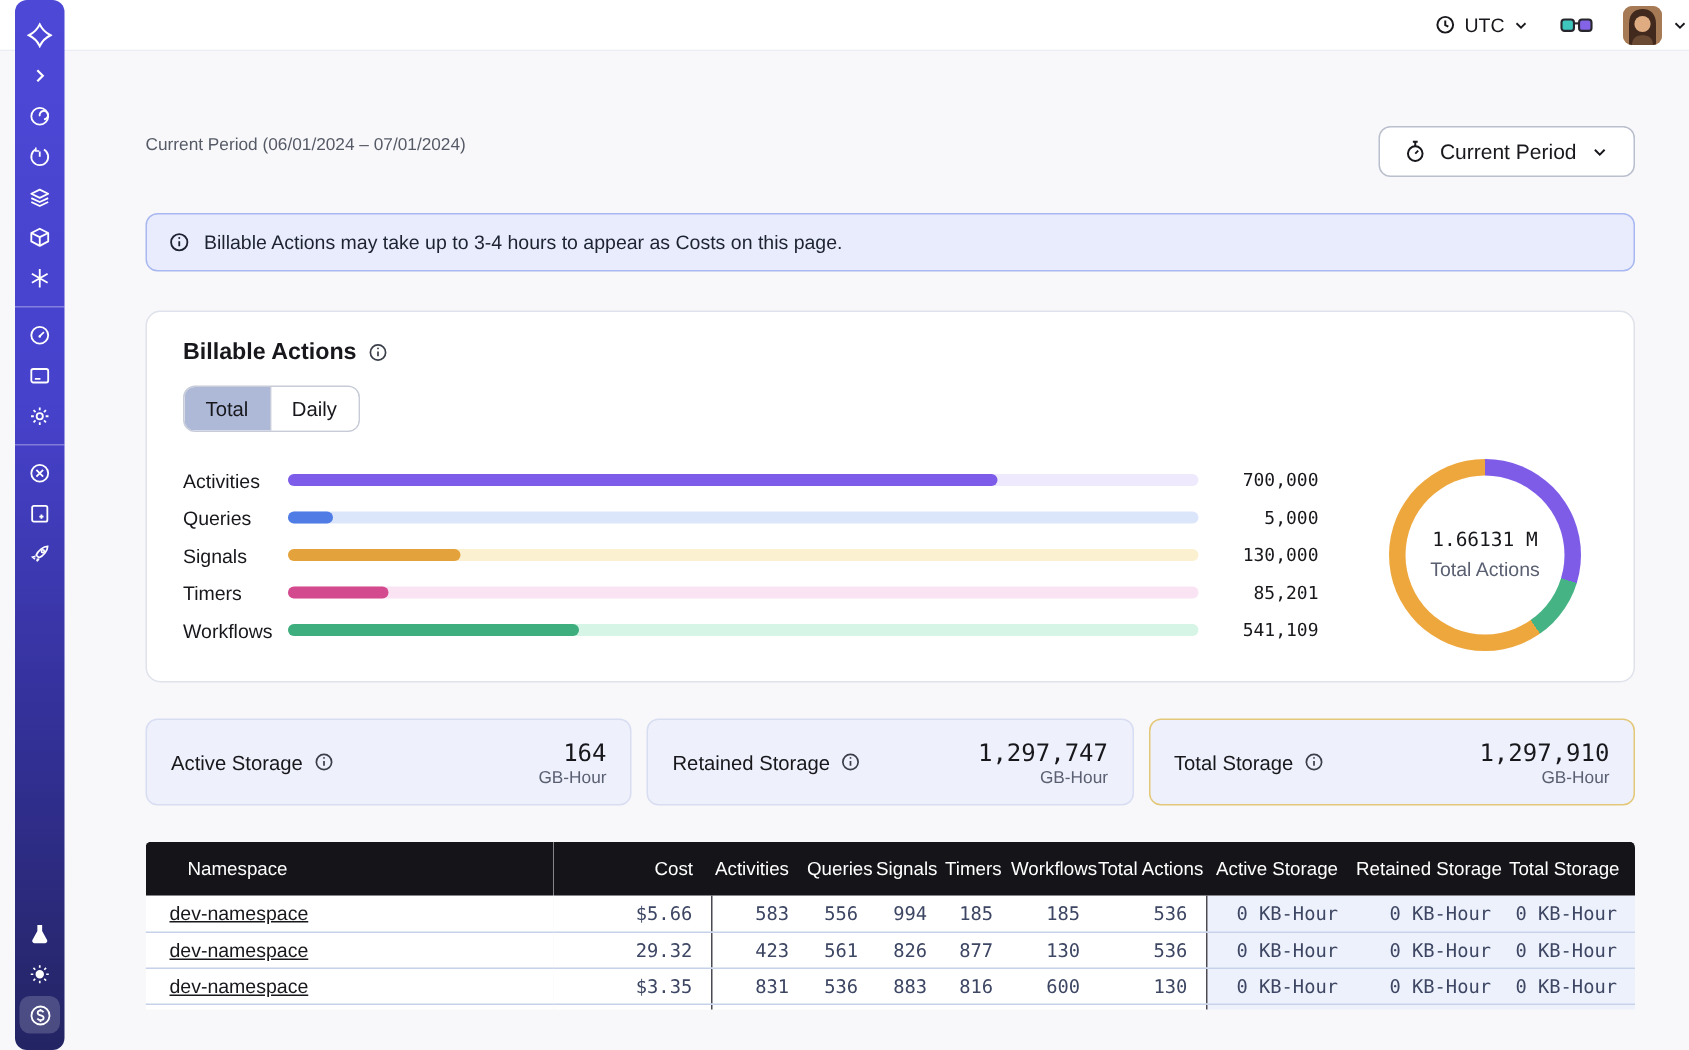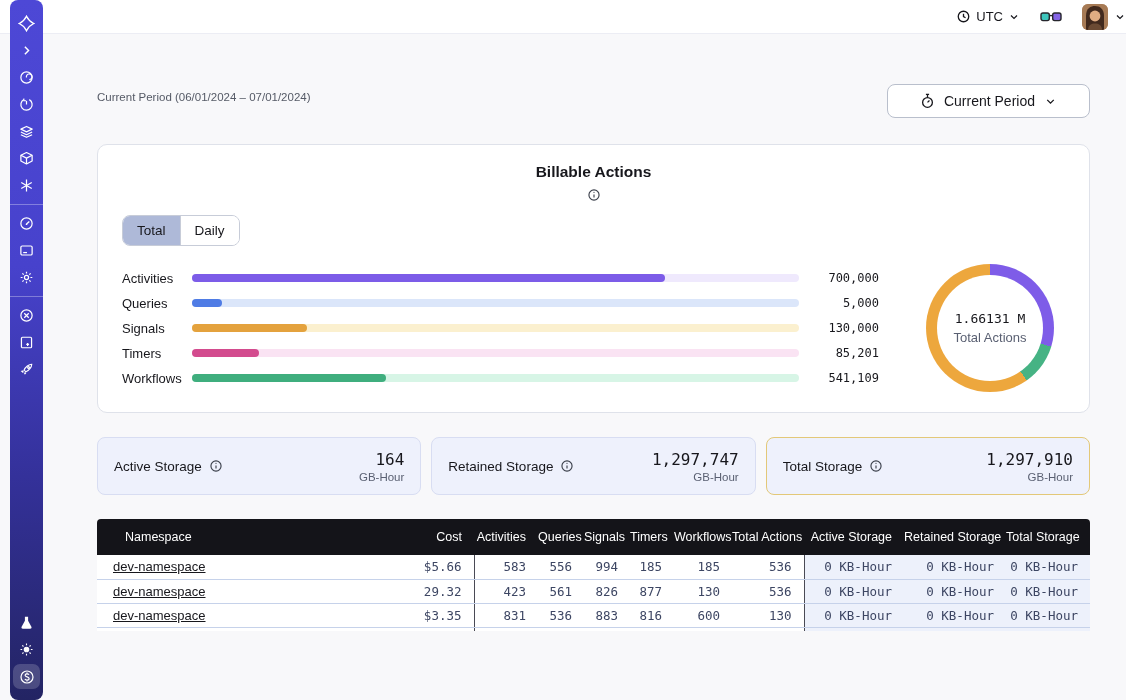--- a/index.html
+++ b/index.html
@@ -14,29 +14,29 @@
   .avatar { width:26px; height:26px; border-radius:6px; overflow:hidden; background:#caa27c; }
 
   
   .content { position:absolute; top:33px; left:0; right:0; bottom:0; background:#f8f8fa;
     padding:0 36px 0 97px; border-top:1px solid #ecedf4; }
 
   .page-header { margin-top:50px; display:flex; justify-content:space-between; align-items:flex-start; }
   h1 { font-size:27px; font-weight:600; letter-spacing:-0.3px; }
   .subtitle { font-size:11.5px; color:#555a66; margin-top:7px; }
   .period-btn { display:inline-flex; align-items:center; gap:9px; background:#fff;
-    border:1px solid #b9bfcc; border-radius:8px; padding:8px 32px; font-size:14px; font-weight:500;
+    border:1px solid #b9bfcc; border-radius:8px; padding:8px 16px; font-size:14px; font-weight:500;
     font-family:inherit; color:#17171c; cursor:pointer; }
 
   .banner { margin-top:24px; display:flex; align-items:center; gap:9px; background:#e8ecfd;
     border:1px solid #a9b8f0; border-radius:8px; padding:11px 14px; font-size:13px; color:#1d2330; }
 
   
   .card { margin-top:26px; background:#fff; border:1px solid #dfe2ea; border-radius:10px; padding:18px 24px 20px; }
-  .card-title { display:flex; align-items:center; gap:7px; font-size:15.5px; font-weight:600;flex-direction:column; }
+  .card-title { display:flex; align-items:center; gap:7px; font-size:15.5px; font-weight:600; }
   .tabs { margin-top:13px; display:inline-flex; border:1px solid #c7ccd8; border-radius:8px; overflow:hidden; background:#fff; }
   .tab { padding:7px 14px; font-size:13.5px; font-family:inherit; border:none; background:#fff; color:#17171c; cursor:pointer; }
   .tab.active { background:#aeb9d8; }
   .tab:first-child { border-right:1px solid #c7ccd8; }
 
   .chart-row { margin-top:18px; display:flex; align-items:center; gap:36px; }
   .bars { flex:1; }
   .bar-row { display:flex; align-items:center; height:25px; }
   .bar-label { width:70px; font-size:13px; }
   .bar-track { flex:1; height:8px; border-radius:4px; position:relative; }
@@ -144,20 +144,30 @@
       </span>
       <span>Current Period</span>
       <span>
         <svg width="13" height="13" viewBox="0 0 16 16" fill="none" stroke="#17171c" stroke-width="1.6">
           <path d="M4 6l4 4 4-4"></path>
         </svg>
       </span>
     </button>
   </div>
 
+  <div class="banner">
+    <span>
+      <svg width="15" height="15" viewBox="0 0 16 16" fill="none" stroke="#1d2330" stroke-width="1.3">
+        <circle cx="8" cy="8" r="5.8"></circle>
+          <path d="M8 7.3v3.6"></path>
+          <circle cx="8" cy="4.9" r="0.7" fill="#1d2330" stroke="none"></circle>
+      </svg>
+    </span>
+    <span>Billable Actions may take up to 3-4 hours to appear as Costs on this page.</span>
+  </div>
 
   <div class="card">
     <div class="card-title">
       <span>Billable Actions</span>
       <span>
         <svg width="14" height="14" viewBox="0 0 16 16" fill="none" stroke="#3a3f4a" stroke-width="1.3">
           <circle cx="8" cy="8" r="5.8"></circle>
             <path d="M8 7.3v3.6"></path>
             <circle cx="8" cy="4.9" r="0.7" fill="#3a3f4a" stroke="none"></circle>
         </svg>

